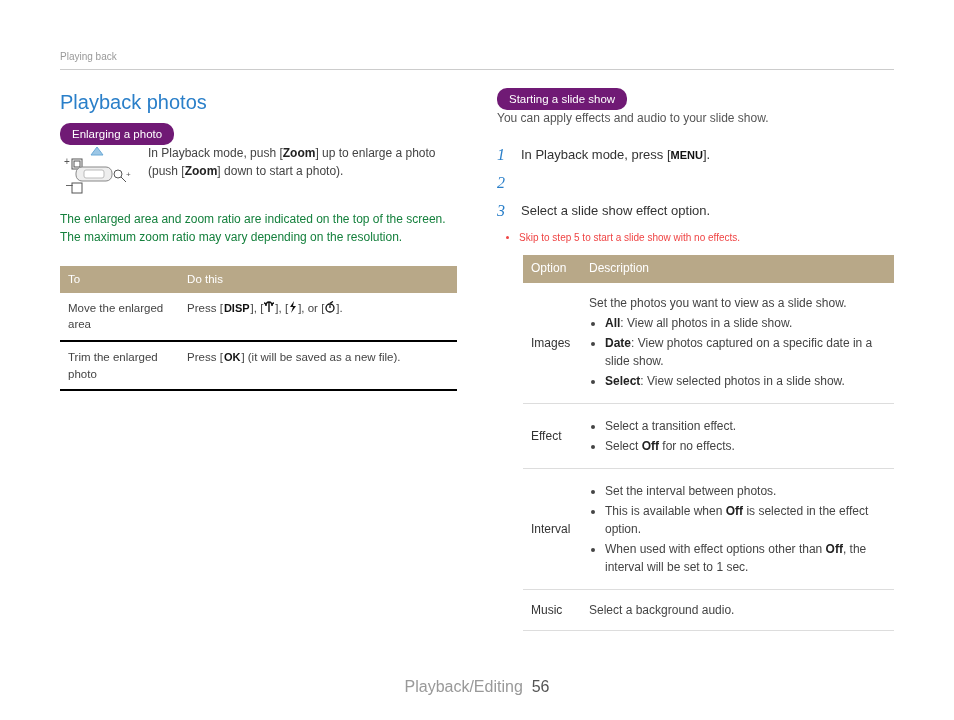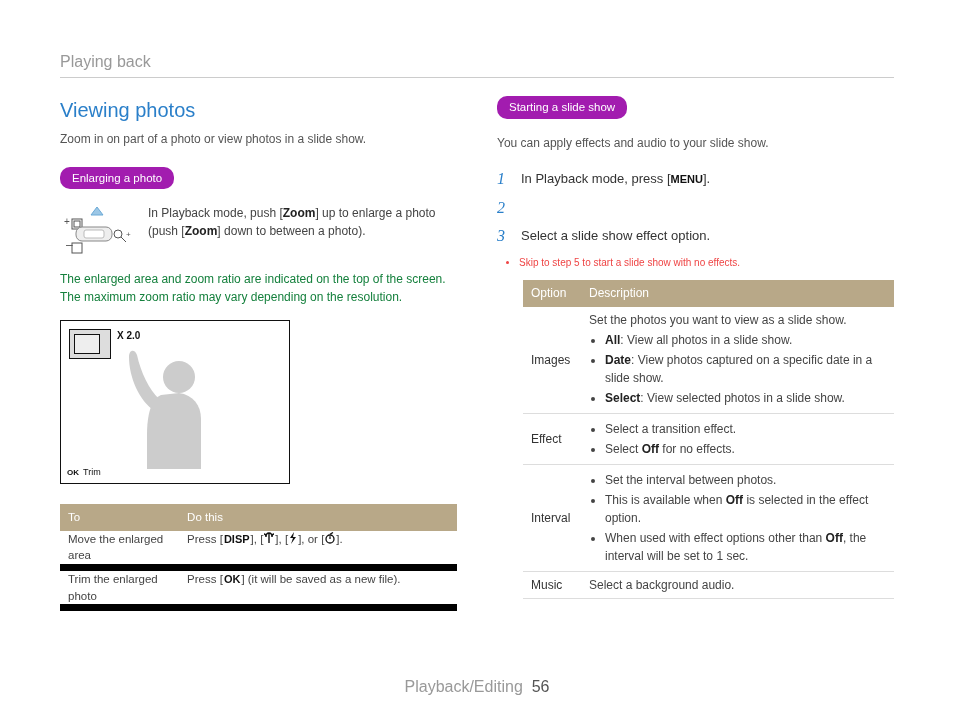--- a/index.html
+++ b/index.html
@@ -9,21 +9,21 @@
     width: 954px;
     height: 720px;
     padding: 50px 60px 30px 60px;
     position: relative;
     color: #333;
     font-size: 12px;
     line-height: 1.45;
   }
   .section-header {
     color: #999;
-    font-size: 16px;
+    font-size: 10px;
     font-weight: 300;
     margin-bottom: 4px;
   }
   .hr-top {
     border: none;
     border-top: 1px solid #ccc;
     margin-bottom: 18px;
   }
   .columns {
     display: flex;
@@ -35,26 +35,26 @@
   }
   h2.title {
     color: #2a7fc9;
     font-size: 20px;
     font-weight: 400;
     margin-bottom: 6px;
   }
   .intro { color: #555; margin-bottom: 18px; }
   .pill {
     display: inline-block;
-    background: #a21caf;
+    background: #701a75;
     color: #fff;
     padding: 3px 12px;
     border-radius: 10px;
     font-size: 11.5px;
-    margin-bottom: 16px;
+    margin-bottom: 0;
   }
   .zoom-row {
     display: flex;
     gap: 14px;
     align-items: flex-start;
     margin-bottom: 12px;
   }
   .zoom-widget {
     width: 74px;
     height: 54px;
@@ -120,22 +120,22 @@
     margin-top: 20px;
   }
   table.t th {
     background: #b8a888;
     color: #fff;
     text-align: left;
     font-weight: 400;
     padding: 5px 8px;
   }
   table.t td {
-    padding: 0 8px;
-    border-bottom: 7px solid #000000;
+    padding: 7px 8px;
+    border-bottom: 2px solid #000000;
     color: #444;
     vertical-align: top;
   }
   table.t td:first-child, table.t th:first-child { width: 30%; }
   
   .steps { list-style: none; }
   .steps > li {
     display: flex;
     gap: 10px;
     margin-bottom: 10px;
@@ -166,21 +166,21 @@
   }
   table.opts th {
     background: #b8a888;
     color: #fff;
     text-align: left;
     font-weight: 400;
     padding: 5px 8px;
   }
   table.opts th:first-child { width: 58px; }
   table.opts td {
-    padding: 4px 8px;
+    padding: 11px 8px;
     border-bottom: 1px solid #ddd;
     color: #444;
     vertical-align: middle;
     line-height: 1.5;
   }
   table.opts td:first-child { color: #333; }
   table.opts ul { list-style: disc; padding-left: 16px; }
   table.opts ul li { margin: 2px 0; }
   .strong { font-weight: bold; color: #222; }
   .btnlabel {
@@ -205,61 +205,47 @@
 </style>
 </head>
 <body>
 
 <div class="section-header">Playing back</div>
 <hr class="hr-top">
 
 <div class="columns">
 
   <div class="col">
-    <h2 class="title">Viewing photos</h2>
-    <p class="intro">Zoom in on part of a photo or view photos in a slide show.</p>
+    <h2 class="title">Playback photos</h2>
 
     <div class="pill">Enlarging a photo</div>
 
     <div class="zoom-row">
       <div class="zoom-widget">
         <svg viewBox="0 0 74 54">
           <path d="M37 2 L31 10 L43 10 Z" fill="#9cc7e6" stroke="#6aa9d6"></path>
           <text x="4" y="20" font-size="10" fill="#555">+</text>
           <text x="6" y="44" font-size="12" fill="#555">–</text>
           <rect x="12" y="14" width="10" height="10" fill="none" stroke="#555"></rect>
           <rect x="14" y="16" width="6" height="6" fill="none" stroke="#555"></rect>
           <rect x="16" y="22" width="36" height="14" rx="6" fill="#eee" stroke="#888"></rect>
           <rect x="24" y="25" width="20" height="8" rx="2" fill="#fff" stroke="#bbb"></rect>
           <circle cx="58" cy="29" r="4" fill="none" stroke="#555"></circle>
           <line x1="61" y1="32" x2="66" y2="37" stroke="#555"></line>
           <text x="66" y="32" font-size="8" fill="#555">+</text>
           <rect x="12" y="38" width="10" height="10" fill="none" stroke="#555"></rect>
         </svg>
       </div>
       <p class="zoom-text">
-        <span>In Playback mode, push [</span><span class="strong">Zoom</span><span>] up to enlarge a photo (push [</span><span class="strong">Zoom</span><span>] down to between a photo).</span>
+        <span>In Playback mode, push [</span><span class="strong">Zoom</span><span>] up to enlarge a photo (push [</span><span class="strong">Zoom</span><span>] down to start a photo).</span>
       </p>
     </div>
 
     <p class="para">The enlarged area and zoom ratio are indicated on the top of the screen. The maximum zoom ratio may vary depending on the resolution.</p>
 
-    <div class="preview">
-      <div class="inset"></div>
-      <div class="zoom-label">X 2.0</div>
-      <svg class="fig" viewBox="0 0 130 120">
-        <circle cx="78" cy="28" r="16" fill="#ccc"></circle>
-        <path d="M60 46 C50 50 46 66 46 86 L46 120 L100 120 L100 70 C100 56 92 46 78 44 Z" fill="#ccc"></path>
-        <path d="M58 50 C48 40 40 24 36 6 C34 0 28 0 28 8 C28 28 38 52 54 62 Z" fill="#ccc"></path>
-      </svg>
-      <div class="trimbar">
-        <span class="okglyph">OK</span>
-        <span>Trim</span>
-      </div>
-    </div>
 
     <table class="t">
       <tbody>
           <tr>
         <th>To</th>
         <th>Do this</th>
       </tr>
       <tr>
         <td>Move the enlarged area</td>
         <td>

